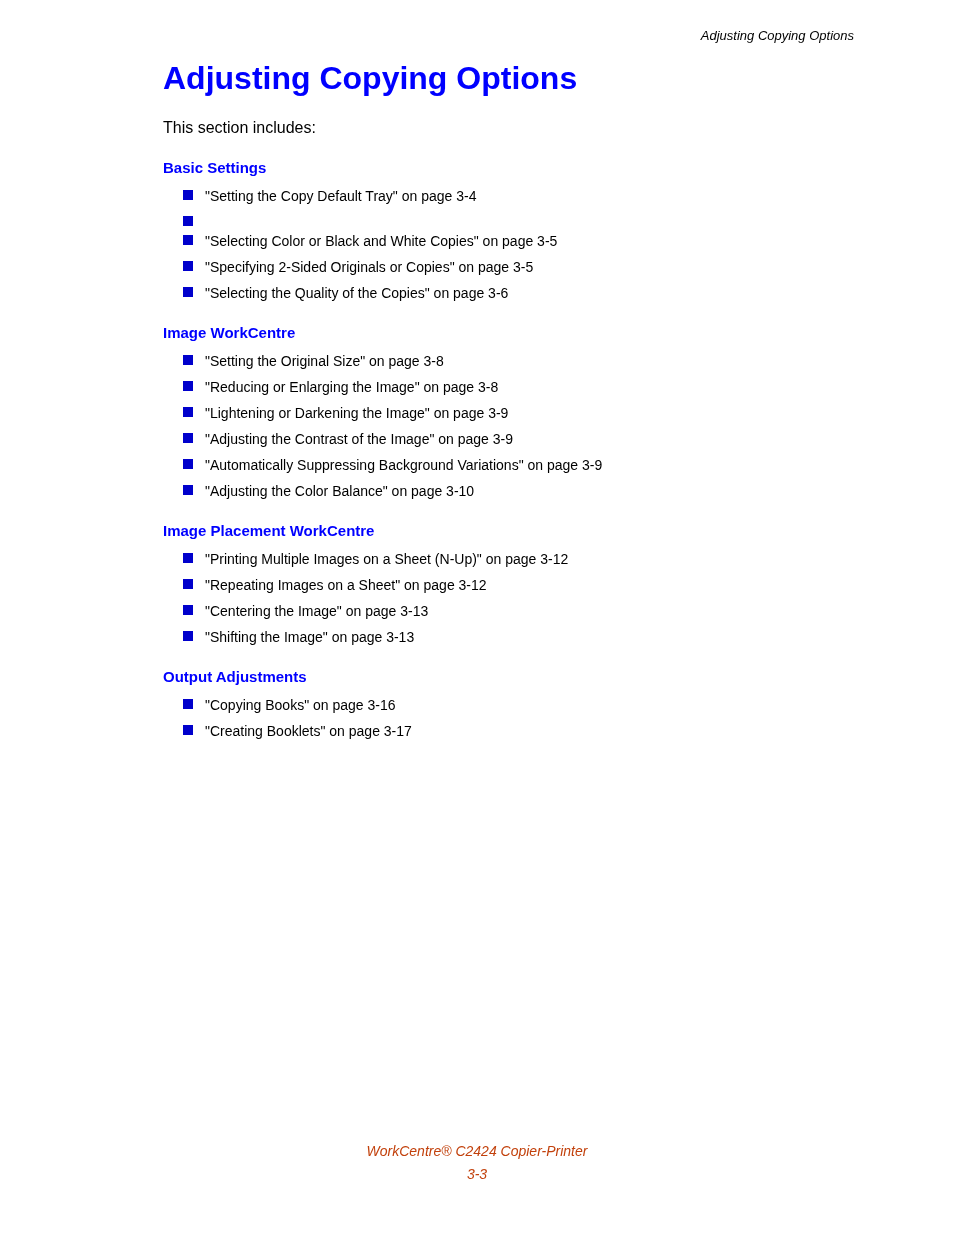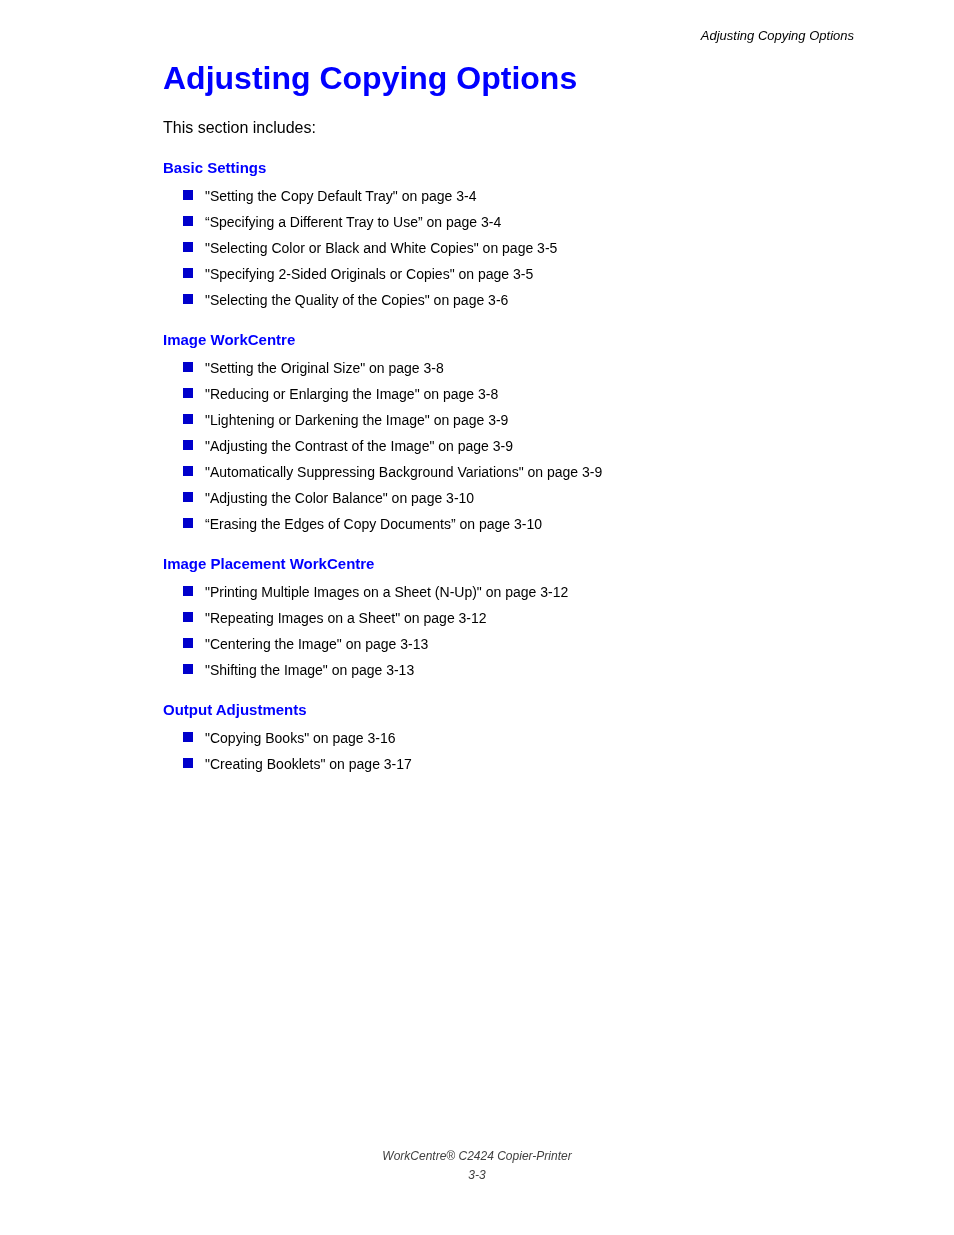--- a/index.html
+++ b/index.html
@@ -78,22 +78,22 @@
       margin-top: 4px;
     }
 
     .footer {
       position: absolute;
       bottom: 50px;
       left: 0;
       right: 0;
       text-align: center;
       font-style: italic;
-      font-size: 12px;
-      color: #404040;
+      font-size: 14px;
+      color: #c2410c;
       line-height: 1.6;
     }
   </style>
 </head>
 <body>
 
 <div class="page">
 
   <div class="header-text">Adjusting Copying Options</div>
 
@@ -103,21 +103,20 @@
 
   <div id="sections-container">
       <h2 class="section-heading">Basic Settings</h2>
       <ul class="bullet-list">
         <li>
           <span class="bullet-icon"></span>
           <span>"Setting the Copy Default Tray" on page 3-4</span>
         </li>
         <li>
           <span class="bullet-icon"></span>
-          <span>“Specifying a Different Tray to Use” on page 3-4</span>
         </li>
         <li>
           <span class="bullet-icon"></span>
           <span>"Selecting Color or Black and White Copies" on page 3-5</span>
         </li>
         <li>
           <span class="bullet-icon"></span>
           <span>"Specifying 2-Sided Originals or Copies" on page 3-5</span>
         </li>
         <li>
@@ -143,24 +142,20 @@
           <span class="bullet-icon"></span>
           <span>"Adjusting the Contrast of the Image" on page 3-9</span>
         </li>
         <li>
           <span class="bullet-icon"></span>
           <span>"Automatically Suppressing Background Variations" on page 3-9</span>
         </li>
         <li>
           <span class="bullet-icon"></span>
           <span>"Adjusting the Color Balance" on page 3-10</span>
-        </li>
-        <li>
-          <span class="bullet-icon"></span>
-          <span>“Erasing the Edges of Copy Documents” on page 3-10</span>
         </li>
       </ul>
       <h2 class="section-heading">Image Placement WorkCentre</h2>
       <ul class="bullet-list">
         <li>
           <span class="bullet-icon"></span>
           <span>"Printing Multiple Images on a Sheet (N-Up)" on page 3-12</span>
         </li>
         <li>
           <span class="bullet-icon"></span>

